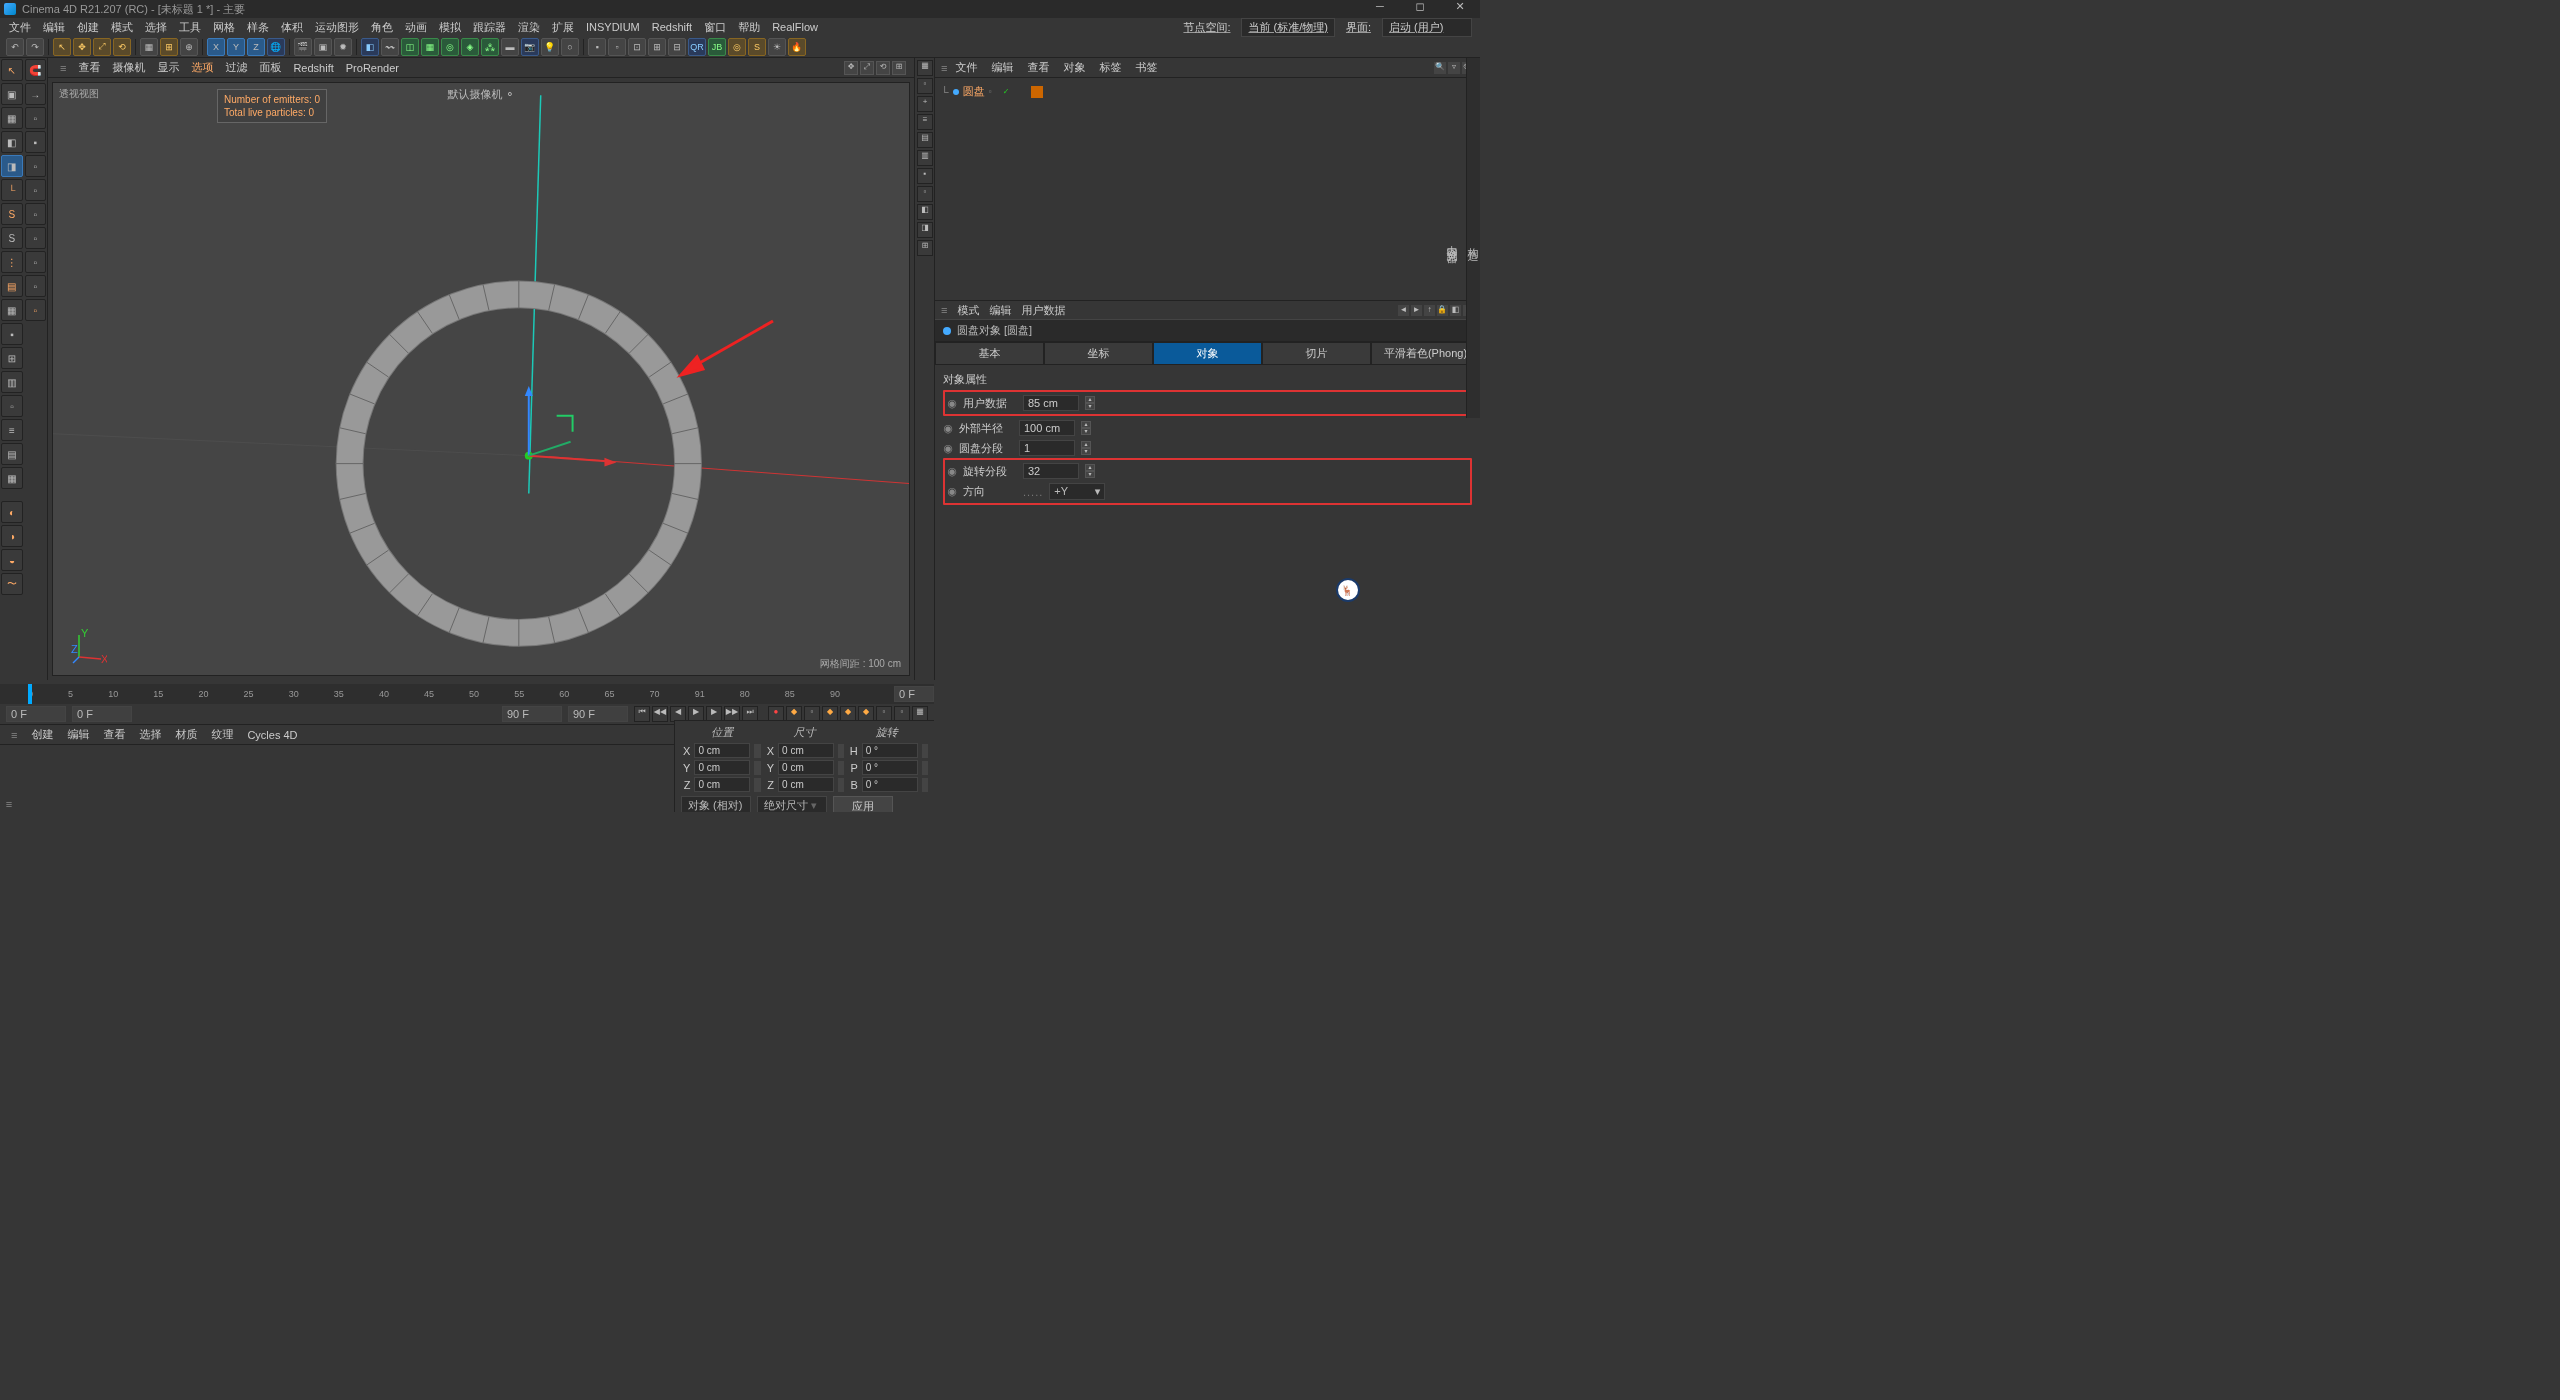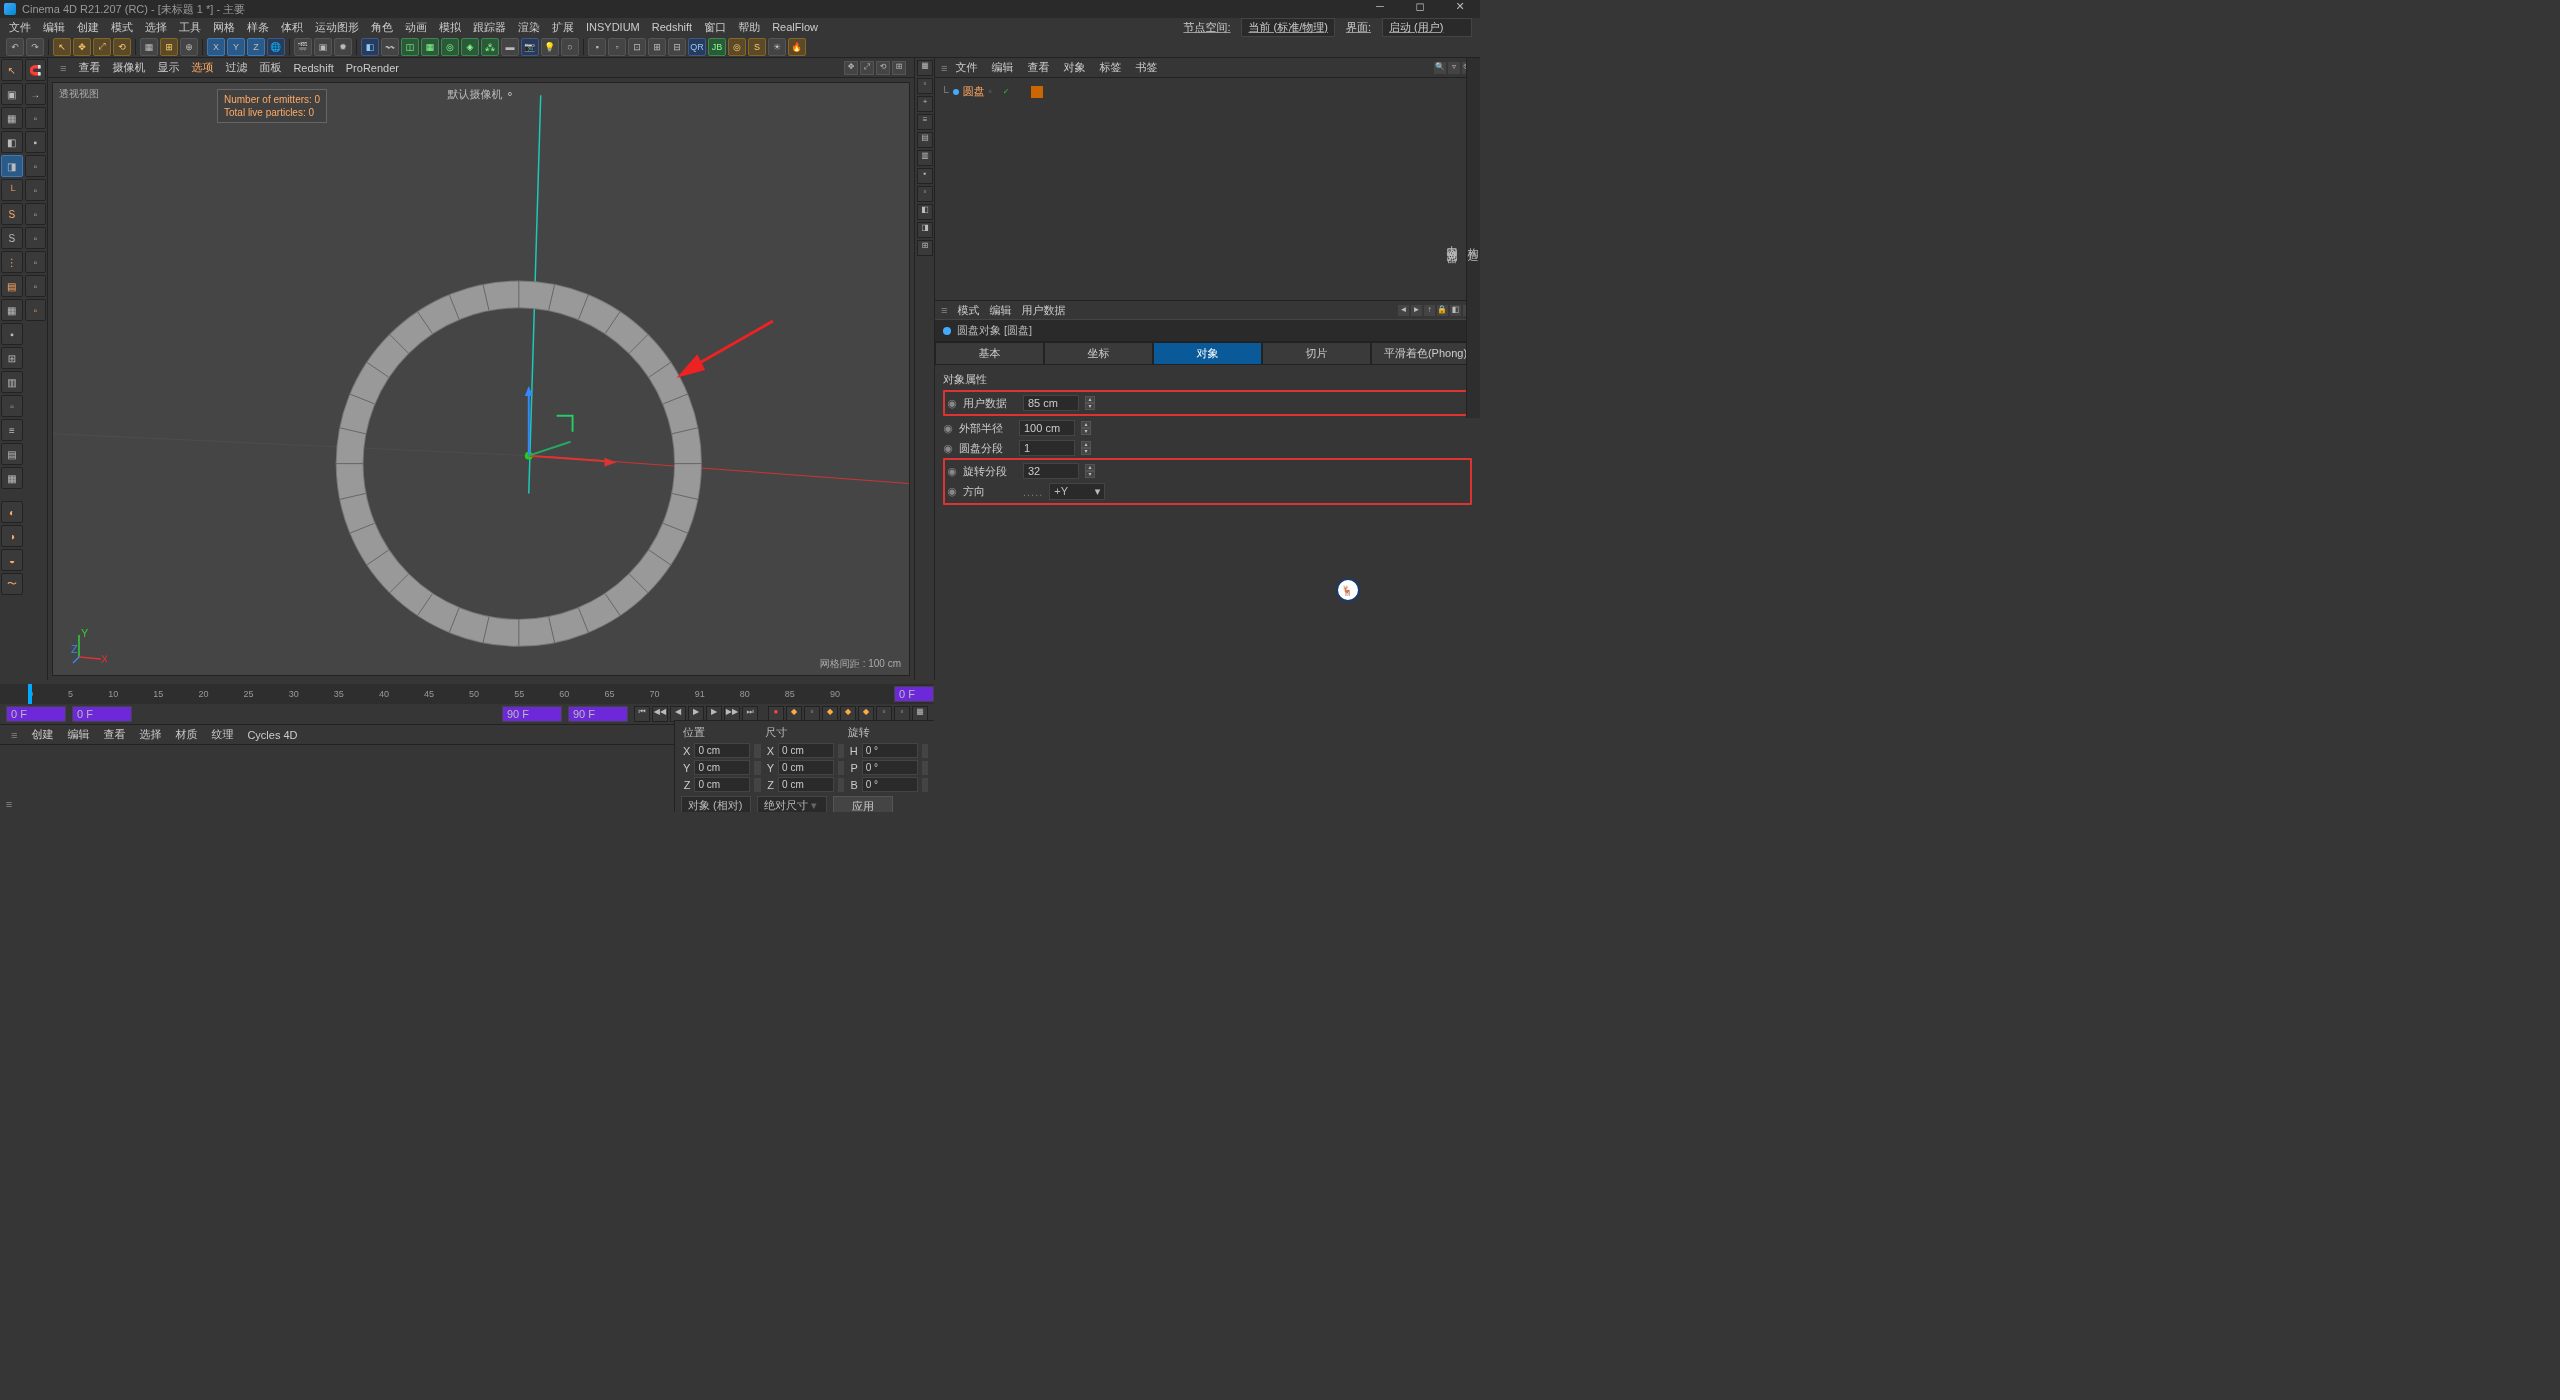--- a/index.html
+++ b/index.html
@@ -91,30 +91,30 @@
 .proprow .sp { height:7px; background:#444; border:1px solid #555; font-size:6px; line-height:5px; text-align:center; }
 .redbox { border:2px solid #d33; border-radius:1px; }
 
 
 .bottom { position:absolute; bottom:0; left:0; right:546px; background:#363636; }
 .timeline { height:20px; display:flex; align-items:center; background:#2e2e2e; position:relative; padding-left:28px; }
 .timeline .marker { position:absolute; left:28px; top:0; width:4px; height:20px; background:#0af; }
 .ticks { flex:1; display:flex; justify-content:space-between; padding-right:50px; }
 .ticks span { color:#999; font-size:9px; }
 .timectl { height:20px; display:flex; align-items:center; gap:6px; padding:0 6px; }
-.tfield { width:60px; background:#6d28d9; border:1px solid #444; padding:1px 4px; }
+.tfield { width:60px; background:#404040; border:1px solid #444; padding:1px 4px; }
 .playback { margin-left:auto; display:flex; gap:2px; }
 .pbtn { width:16px; height:16px; background:#3a3a3a; border:1px solid #222; font-size:8px; text-align:center; cursor:pointer; }
 .pbtn.rec { color:#f44; }
 .pbtn.key { color:#fa4; }
 
 .matbar { height:20px; display:flex; align-items:center; padding:0 6px; gap:4px; border-top:1px solid #222; }
 .matbar span { padding:0 5px; color:#ccc; cursor:pointer; }
 .coordhead { display:flex; }
-.coordhead div { flex:1; color:#bbb; padding:2px; }
+.coordhead div { flex:1; text-align:center; color:#bbb; padding:2px;font-style:italic; }
 .coordrow { display:flex; align-items:center; gap:4px; padding:1px 0; }
 .coordrow .axlbl { width:12px; text-align:right; color:#ccc; }
 .coordrow input { width:56px; background:#2a2a2a; border:1px solid #444; padding:1px 3px; color:#ccc; font-size:10px; }
 .coordrow .sp2 { width:8px; height:14px; background:#444; }
 .coordsel { display:flex; gap:6px; padding-top:3px; }
 .coordsel .csel { background:#2a2a2a; border:1px solid #444; padding:1px 6px; width:70px; color:#ccc; }
 .coordsel .cbtn { background:#444; border:1px solid #555; padding:2px 18px; color:#ccc; cursor:pointer; }
 
 .far-right { position:absolute; right:0; top:58px; width:14px; height:360px; background:#2e2e2e; border-left:1px solid #222; writing-mode:vertical-rl; text-align:center; padding-top:6px; color:#888; font-size:9px; letter-spacing:2px; display:flex; flex-direction:column; gap:6px; }
 .far-right span{ cursor:pointer; }

